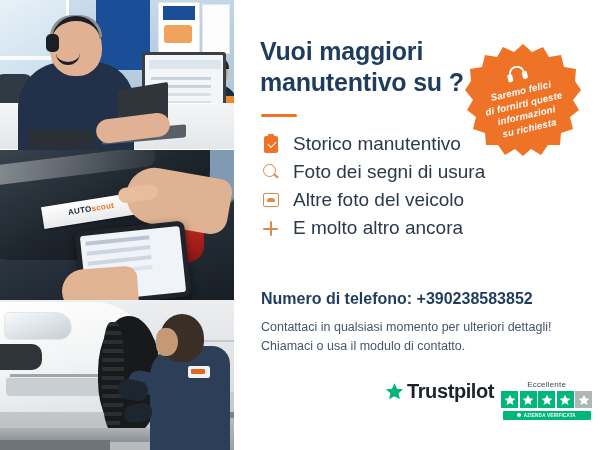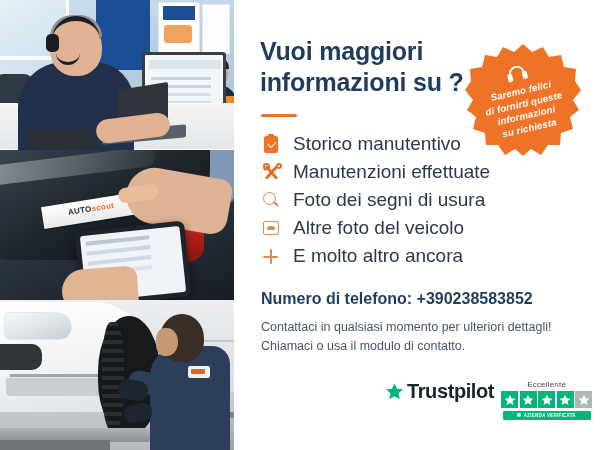--- a/index.html
+++ b/index.html
@@ -638,21 +638,21 @@
       <div class="lift"></div>
       <div class="lift2"></div>
     </div>
 
   </div>
 
   <div class="content">
 
     <div class="heading">
       <div>Vuoi maggiori</div>
-      <div>informazioni su ?</div>
+      <div>manutentivo su ?</div>
     </div>
 
     <div class="rule"></div>
 
     <div class="badge">
       <svg width="116" height="116" viewBox="0 0 116 116">
         <path fill="#ef7326" d="M58 2 L67 10 L78 5 L84 15 L96 13 L99 25 L111 27 L110 39 L116 48 L108 58 L114 68 L105 75 L108 87 L96 91 L95 103 L83 103 L76 113 L66 107 L58 114 L50 107 L40 113 L33 103 L21 103 L20 91 L8 87 L11 75 L2 68 L8 58 L0 48 L6 39 L5 27 L17 25 L20 13 L32 15 L38 5 L49 10 Z"></path>
       </svg>
       <div class="badge-inner">
         <div class="headset">
@@ -671,27 +671,20 @@
 
     <div class="features">
 
       <div class="feat">
         <span class="feat-ico">
             <span class="ico-clip"></span>
           </span>
         <span class="feat-label">Storico manutentivo</span>
       </div>
 
-      <div class="feat">
-        <span class="feat-ico ico-tools">
-            <i></i>
-            <b></b>
-          </span>
-        <span class="feat-label">Manutenzioni effettuate</span>
-      </div>
 
       <div class="feat">
         <span class="feat-ico ico-search"></span>
         <span class="feat-label">Foto dei segni di usura</span>
       </div>
 
       <div class="feat">
         <span class="feat-ico ico-frame"></span>
         <span class="feat-label">Altre foto del veicolo</span>
       </div>

